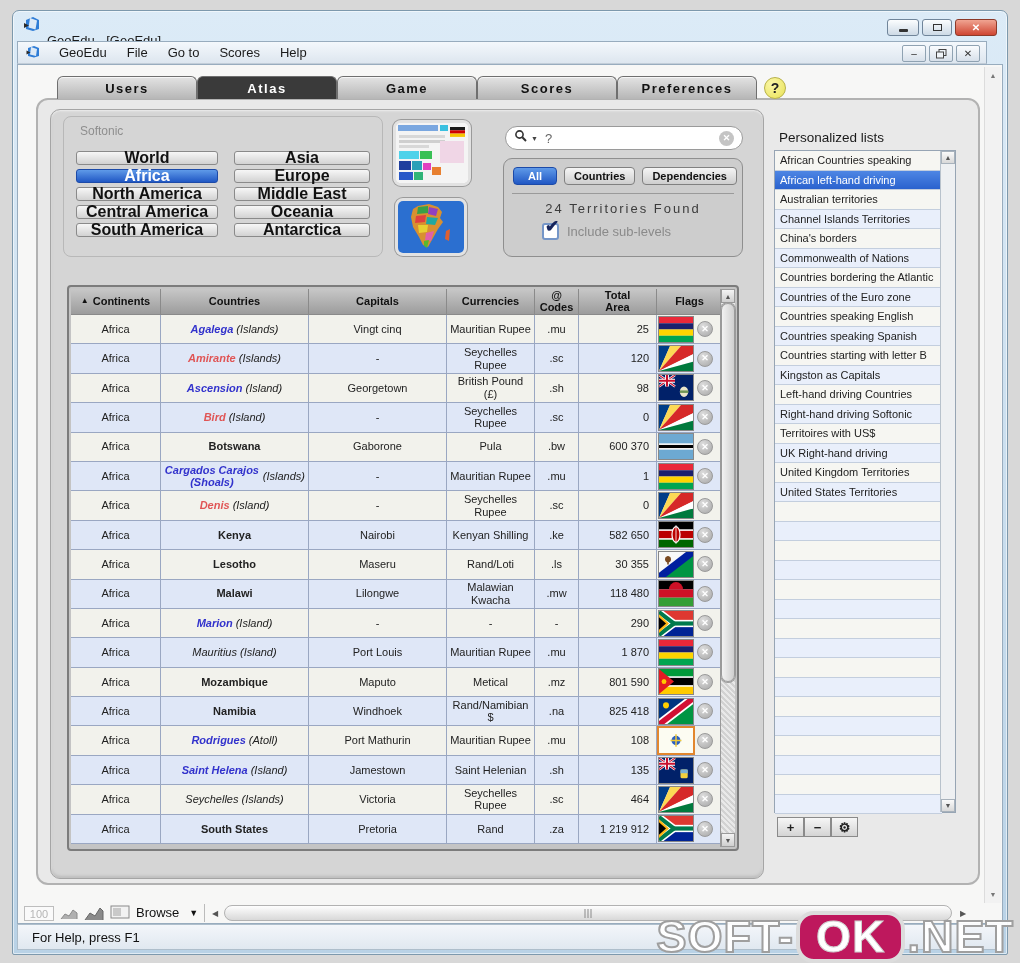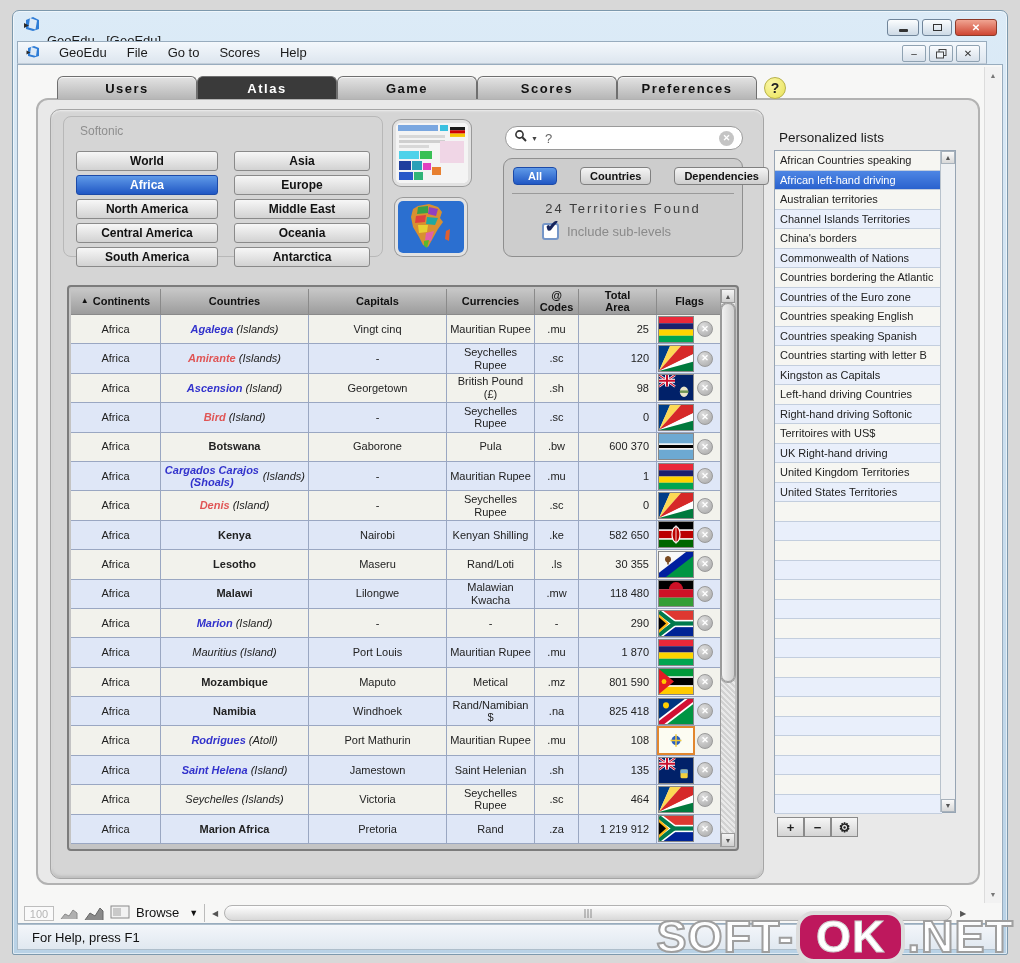--- a/index.html
+++ b/index.html
@@ -46,37 +46,37 @@
     display:flex; align-items:center; justify-content:center; font-weight:bold; font-size:14px; color:#222; z-index:6; }
 
   
   .card { position:absolute; left:18px; top:33px; width:944px; height:787px; background:#e9e9e9;
     border:2px solid #b2b2b2; border-radius:12px; }
   .main-panel { position:absolute; left:12px; top:9px; width:714px; height:770px; background:#d5d5d5;
     border:1px solid #a5a5a5; border-radius:10px; box-shadow:inset 0 1px 2px #eee, inset 0 -2px 3px #bbb; }
   .softonic { position:absolute; left:29px; top:14px; font-size:12px; color:#8e8e8e; }
   .region-box { position:absolute; left:12px; top:6px; width:320px; height:141px; border:1px solid #b8b8b8; border-radius:8px; }
   .region-grid { position:absolute; left:12px; top:34px; display:grid; grid-template-columns:142px 136px; column-gap:16px; row-gap:4px; }
-  .region-btn { height:20px; border:1px solid #8a8a8a; border-radius:3px; font-weight:bold; font-size:12px; color:#111;
+  .region-btn { height:14px; border:1px solid #8a8a8a; border-radius:3px; font-weight:bold; font-size:16px; color:#111;
     background:linear-gradient(#f7f7f7,#d2d2d2); display:flex; align-items:center; justify-content:center; }
   .region-btn.selected { background:linear-gradient(#5f9ae8,#2057c4); color:#fff; border-color:#1c4aa8; }
 
   .thumb { position:absolute; border:3px solid #e2e2e2; border-radius:8px; box-shadow:0 0 0 1px #9a9a9a; overflow:hidden; background:#fff; }
   .thumb.world { left:342px; top:10px; width:78px; height:66px; }
   .thumb.africa { left:344px; top:88px; width:72px; height:58px; }
 
   .search-pill { position:absolute; left:454px; top:16px; width:238px; height:24px; background:#fff;
     border:1px solid #9a9a9a; border-radius:12px; display:flex; align-items:center; padding:0 8px; gap:3px; }
   .search-pill .value { flex:1; font-size:13px; color:#666; margin-left:4px; }
   .clear-circle { width:15px; height:15px; border-radius:50%; background:#c4c4c4; color:#fff; font-size:9px;
     display:flex; align-items:center; justify-content:center; font-weight:bold; }
 
   .filter-panel { position:absolute; left:452px; top:48px; width:240px; height:99px; background:#cdcdcd;
     border:1px solid #8f8f8f; border-radius:9px; }
-  .filter-row { position:absolute; left:9px; top:8px; display:flex; gap:23px; }
+  .filter-row { position:absolute; left:9px; top:8px; display:flex; gap:7px; }
   .filter-btn { height:18px; padding:0 9px; border:1px solid #808080; border-radius:4px; font-weight:bold; font-size:11px;
     color:#111; background:linear-gradient(#f5f5f5,#cecece); display:flex; align-items:center; }
   .filter-btn.selected { background:linear-gradient(#5f9ae8,#2057c4); color:#fff; border-color:#1c4aa8; padding:0 14px; }
   .filter-sep { position:absolute; left:8px; right:8px; top:34px; height:1px; background:#9a9a9a; }
   .found-text { position:absolute; left:0; right:0; top:42px; text-align:center; font-size:13px; color:#3c3c3c; letter-spacing:2px; }
   .sublevels { position:absolute; left:38px; top:64px; display:flex; align-items:center; gap:8px; }
   .checkbox { width:17px; height:17px; background:#fff; border:2px solid #7596c8; border-radius:3px; position:relative; }
   .checkbox .mark { position:absolute; left:1px; top:-9px; font-size:17px; color:#16245c; font-weight:bold; }
   .sublevels .lbl { font-size:13px; color:#8a8a8a; }
 
@@ -655,21 +655,21 @@
                       <polygon points="0,24 22,0 34,0 34,8" fill="#d62828"></polygon>
                       <polygon points="0,24 34,8 34,15" fill="#ffffff"></polygon>
                       <polygon points="0,24 34,15 34,24" fill="#007a3d"></polygon>
                     </svg></span>
                   <div class="row-close">✕</div>
                 </div>
               </div>
               <div class="trow even">
                 <div class="td">Africa</div>
                 <div class="td">
-                  <span class="cname plain">Marion Africa</span>
+                  <span class="cname plain">South States</span>
                 </div>
                 <div class="td">Pretoria</div>
                 <div class="td">Rand</div>
                 <div class="td">.za</div>
                 <div class="td area">1 219 912</div>
                 <div class="td flagcell">
                   <span class="flag"><svg width="34" height="25" viewBox="0 0 34 24" preserveAspectRatio="none">
                       <rect width="34" height="12" fill="#de3831"></rect>
                       <rect y="12" width="34" height="12" fill="#002395"></rect>
                       <path d="M0,1 L15,12 L0,23" fill="none" stroke="#ffffff" stroke-width="7"></path>

